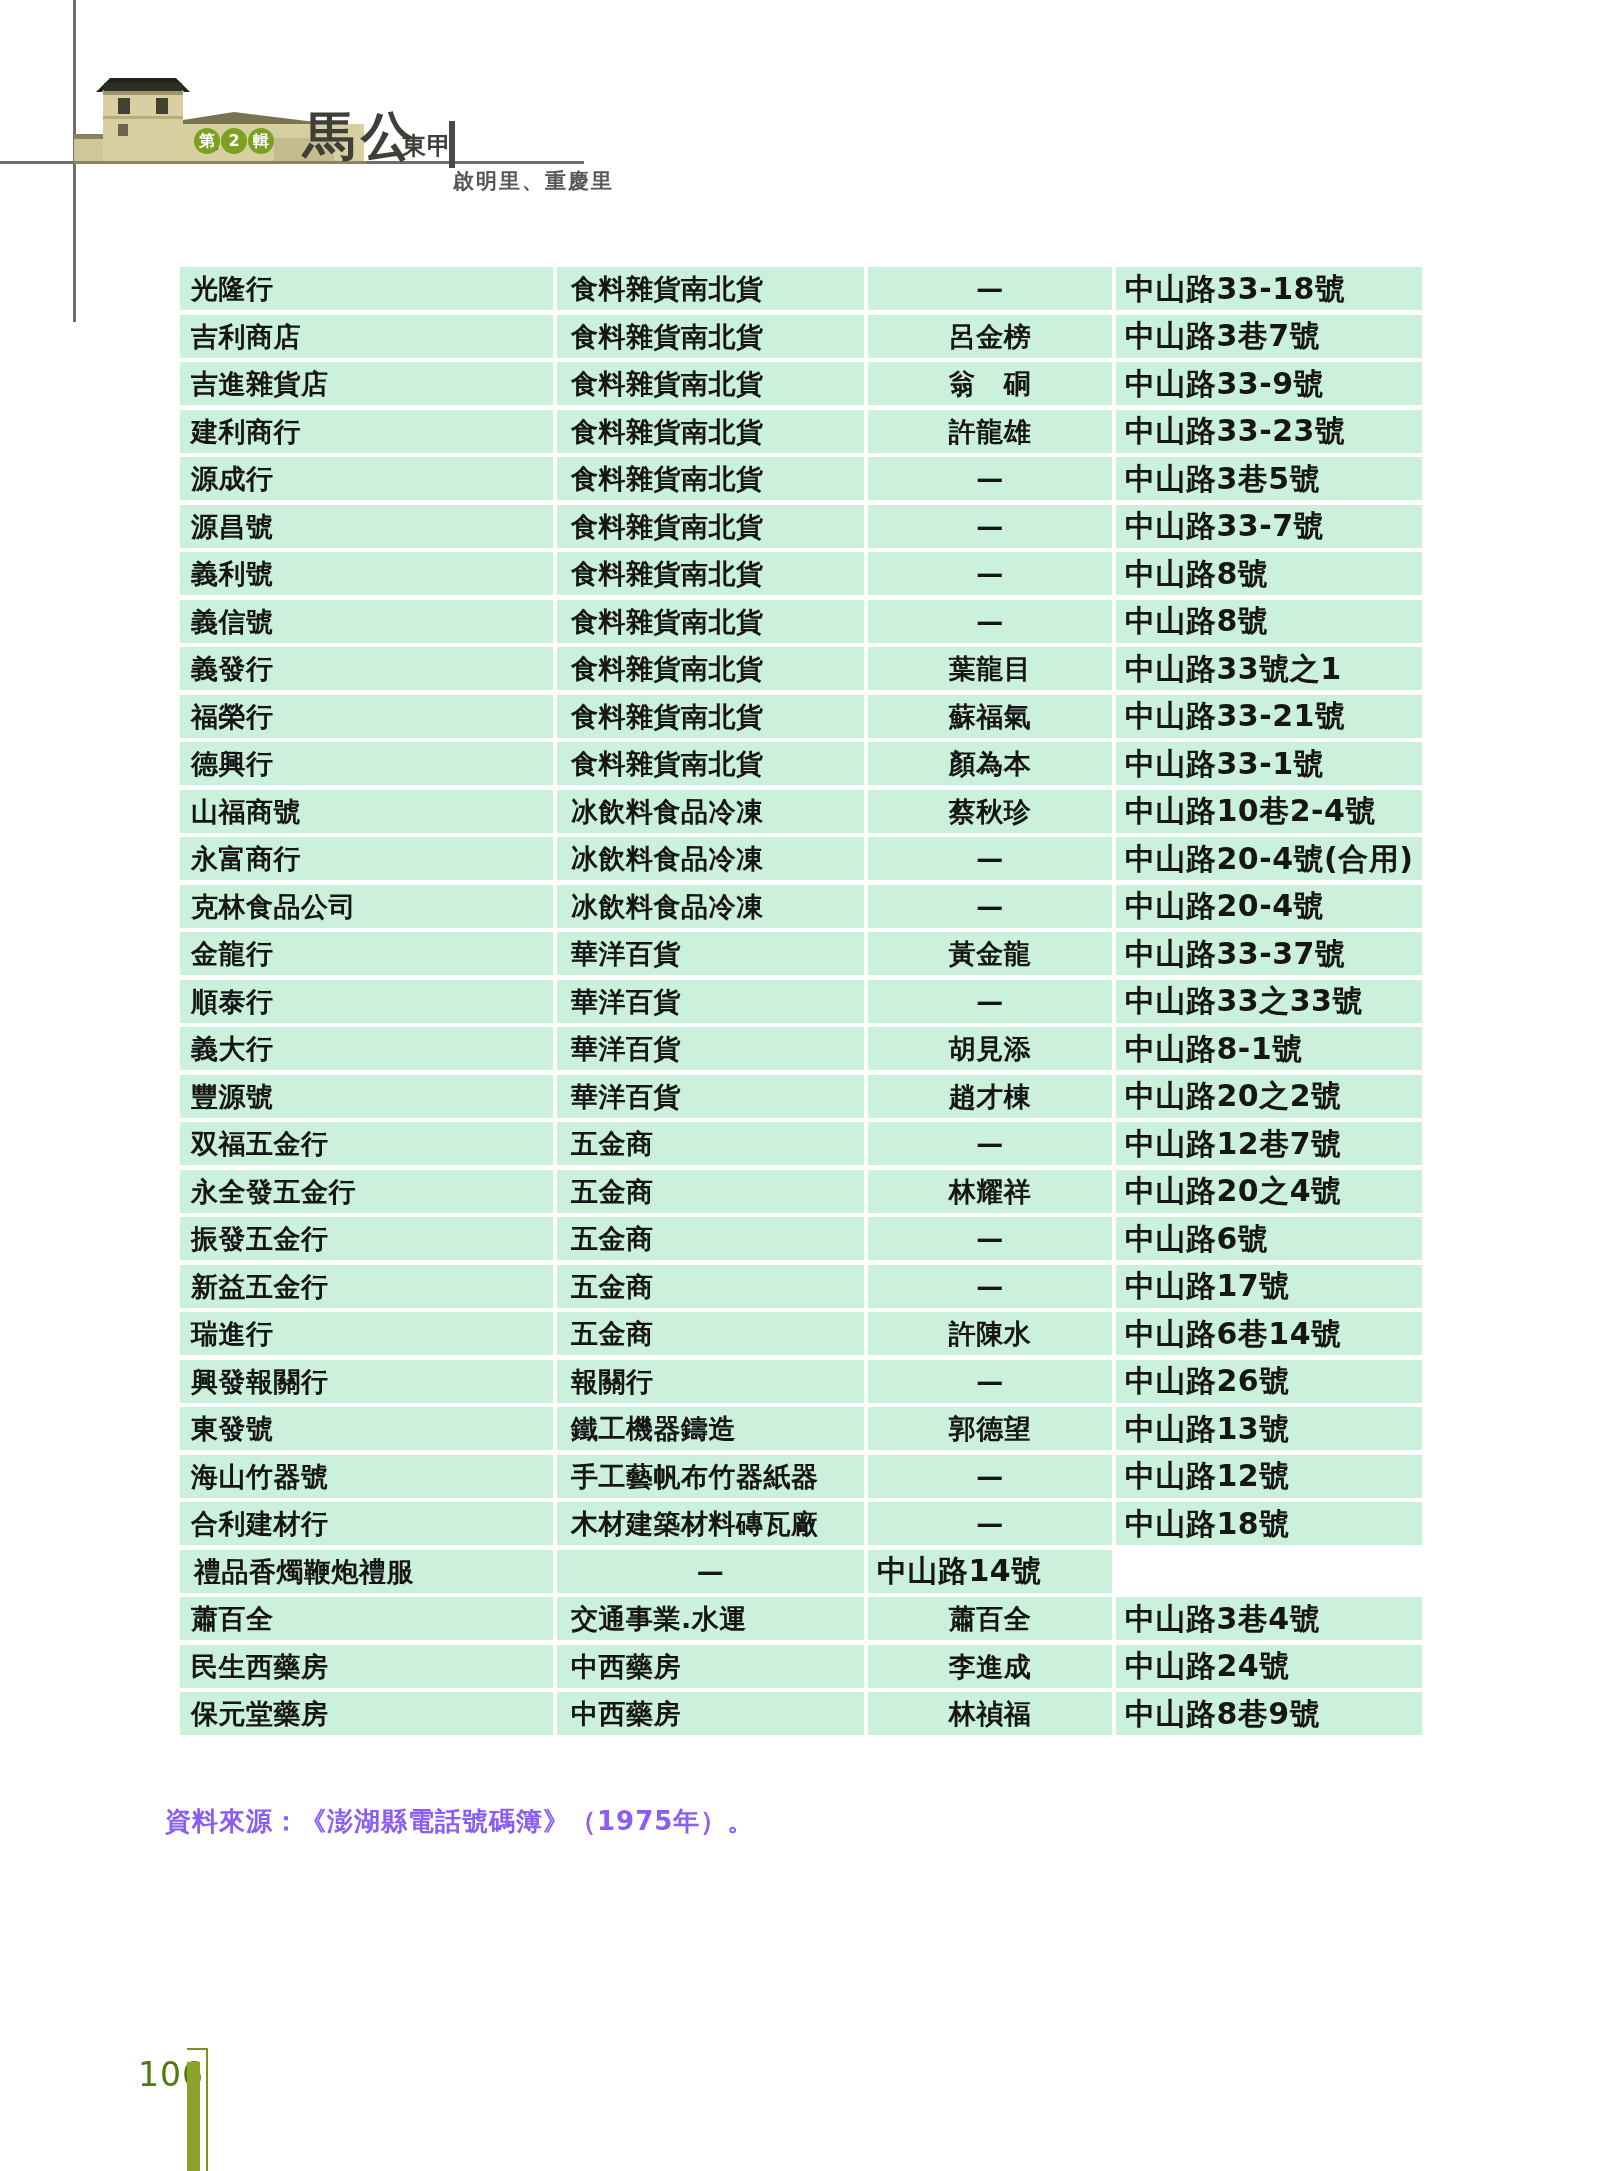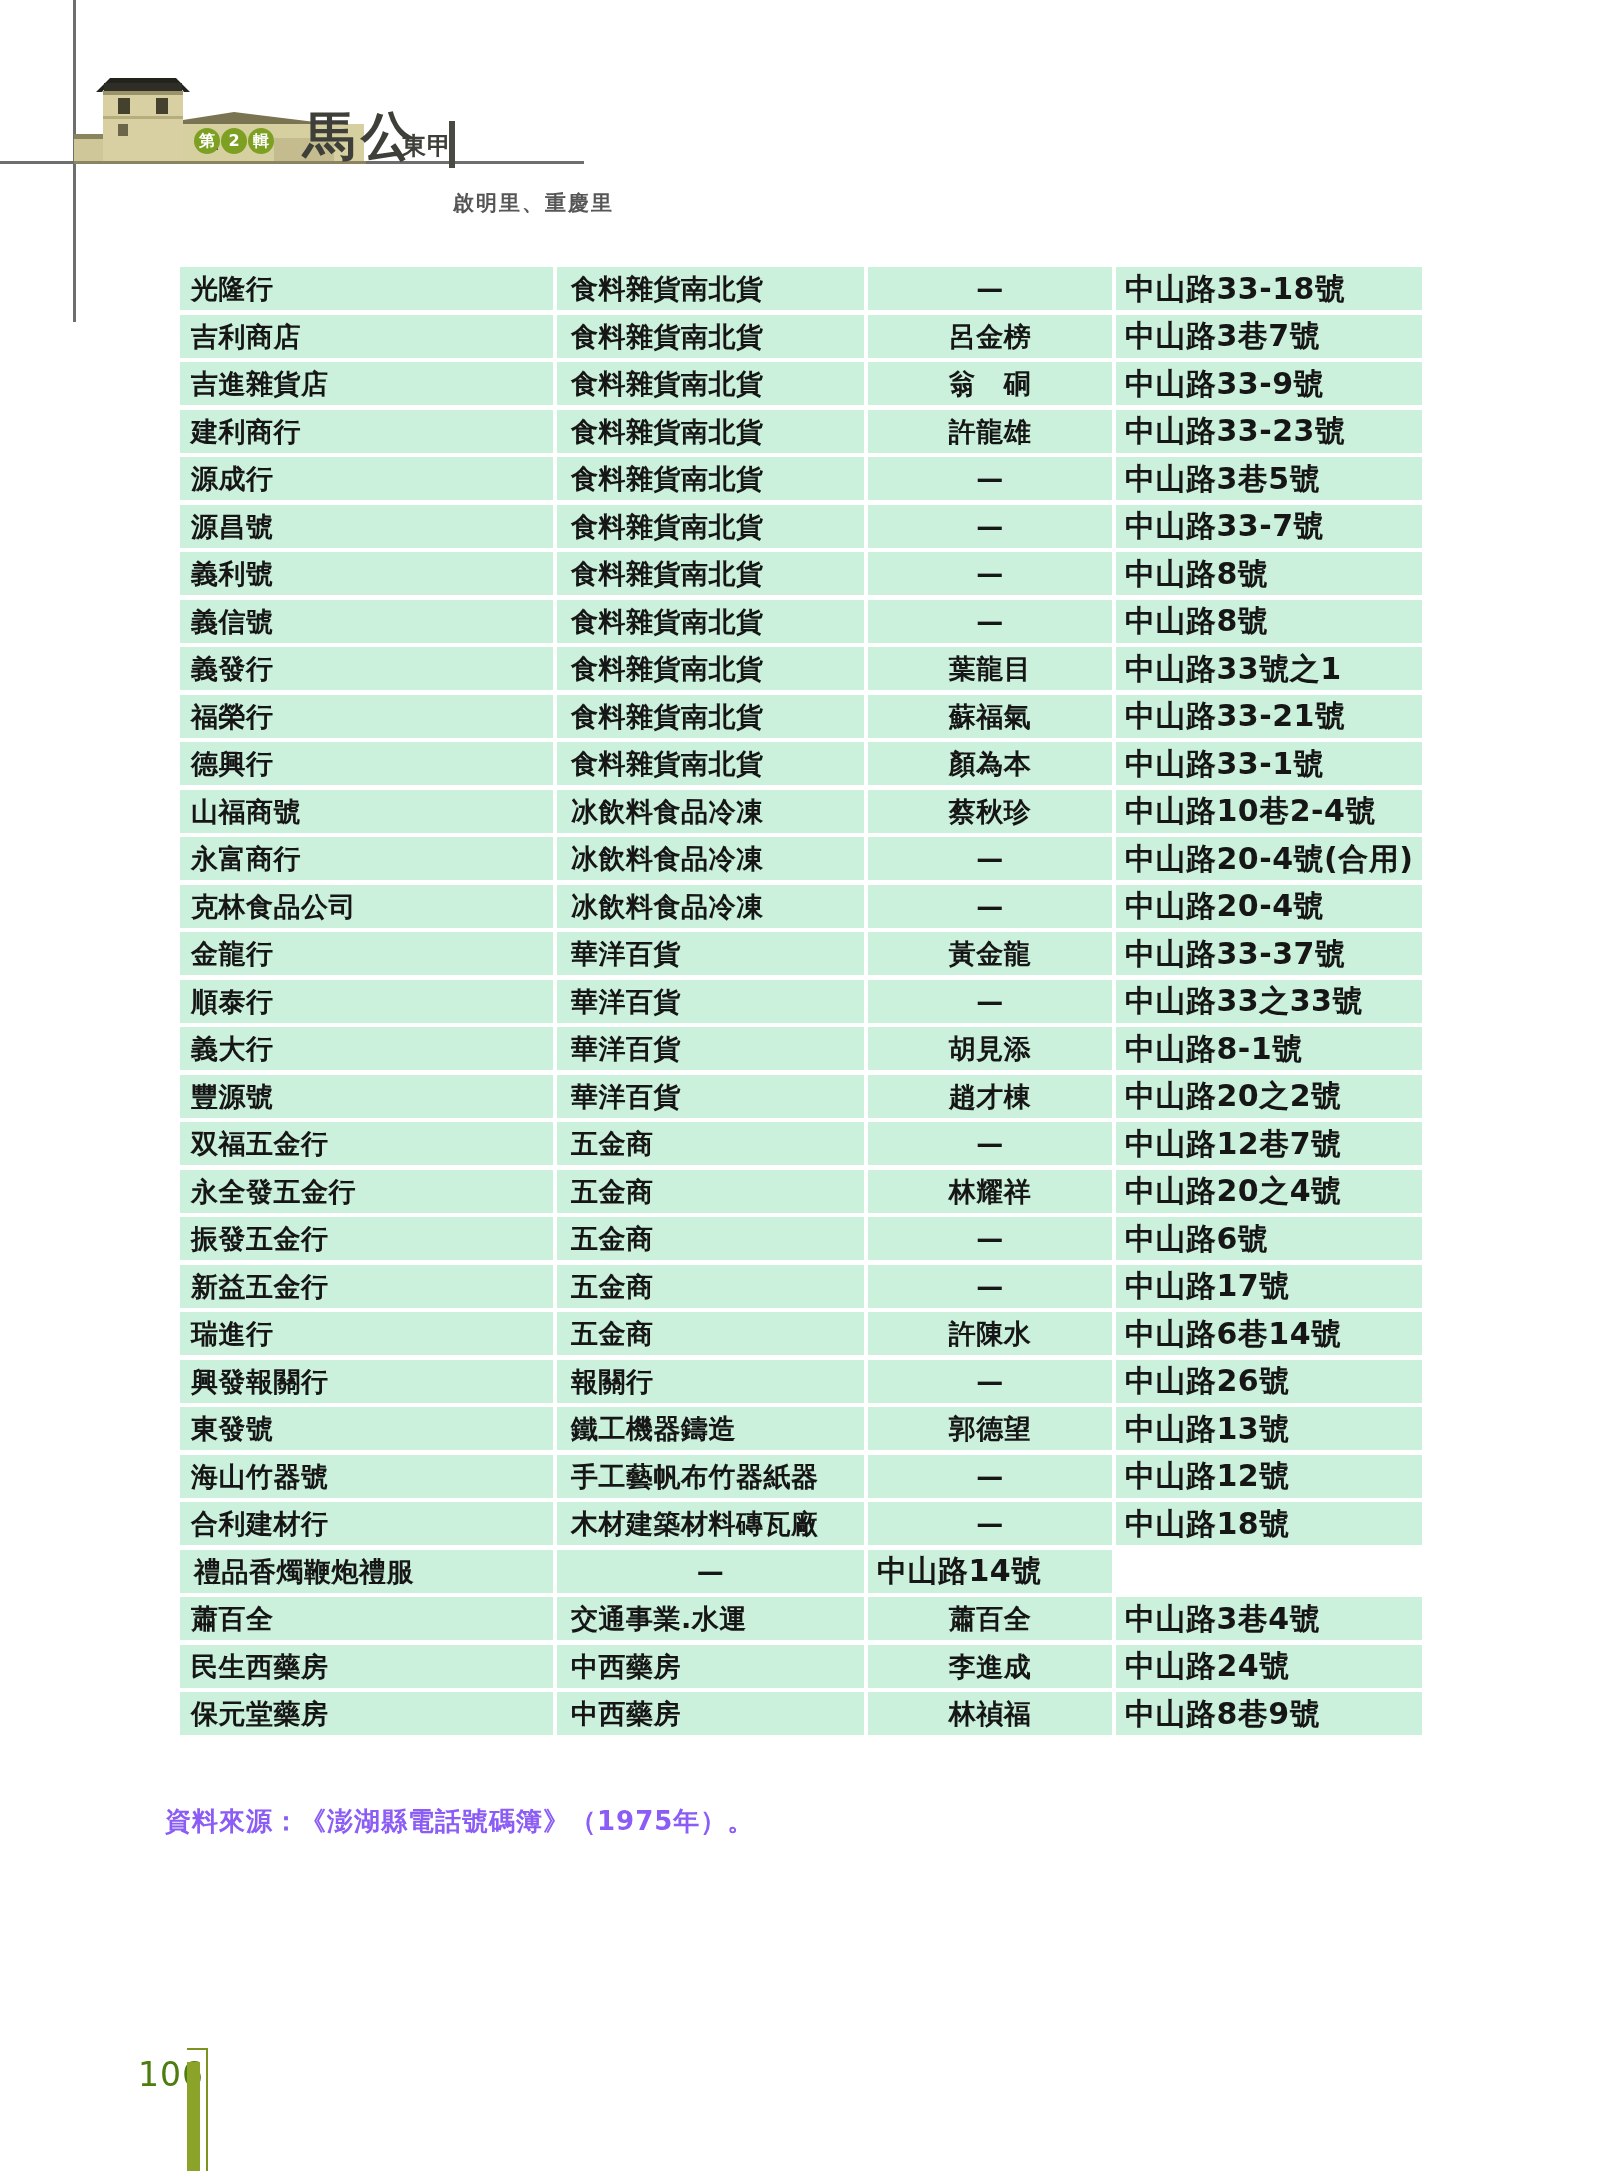--- a/index.html
+++ b/index.html
@@ -25,21 +25,21 @@
     text-align:right;
   }
   .title-sub{
     position:absolute;left:402px;top:134px;font-size:24px;font-weight:bold;
     color:#3f3f3a;letter-spacing:1px;line-height:1;
     font-family:"DejaVu Serif","Liberation Serif",serif;
   }
   .title-bar{position:absolute;left:449px;top:121px;width:6px;height:47px;background:#4a4a45;}
   .subtitle{
     position:absolute;left:453px;top:170px;font-size:21px;font-weight:bold;
-    color:#565656;letter-spacing:2px;line-height:1.1;margin-top:22px;
+    color:#565656;letter-spacing:2px;line-height:1.1;
   }
   
   .biz-table{
     position:absolute;left:180px;top:267px;width:1242px;
     display:flex;flex-direction:column;gap:4.5px;
   }
   .biz-row{
     display:grid;grid-template-columns:373px 307px 244px 306px;column-gap:4px;
     height:43px;
   }

